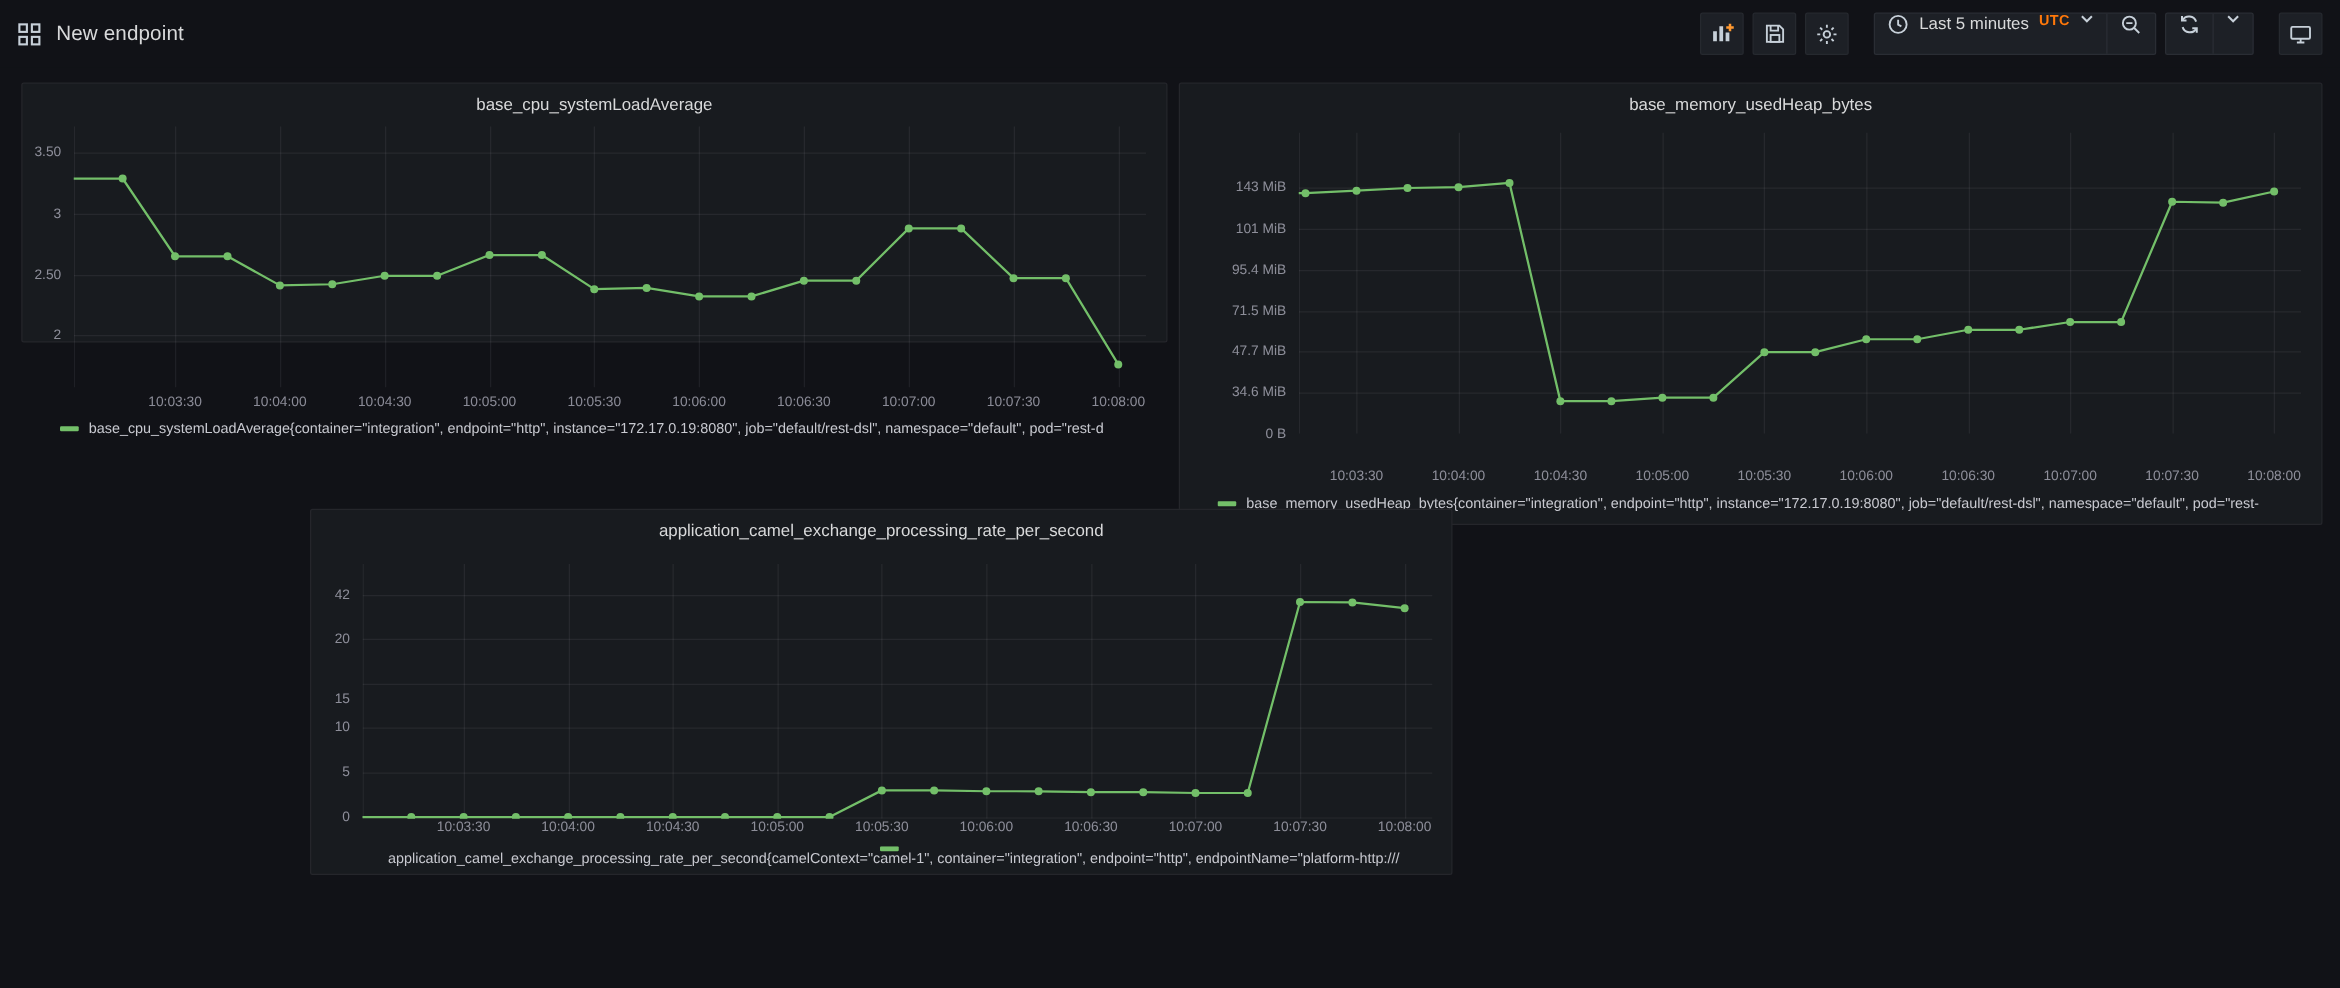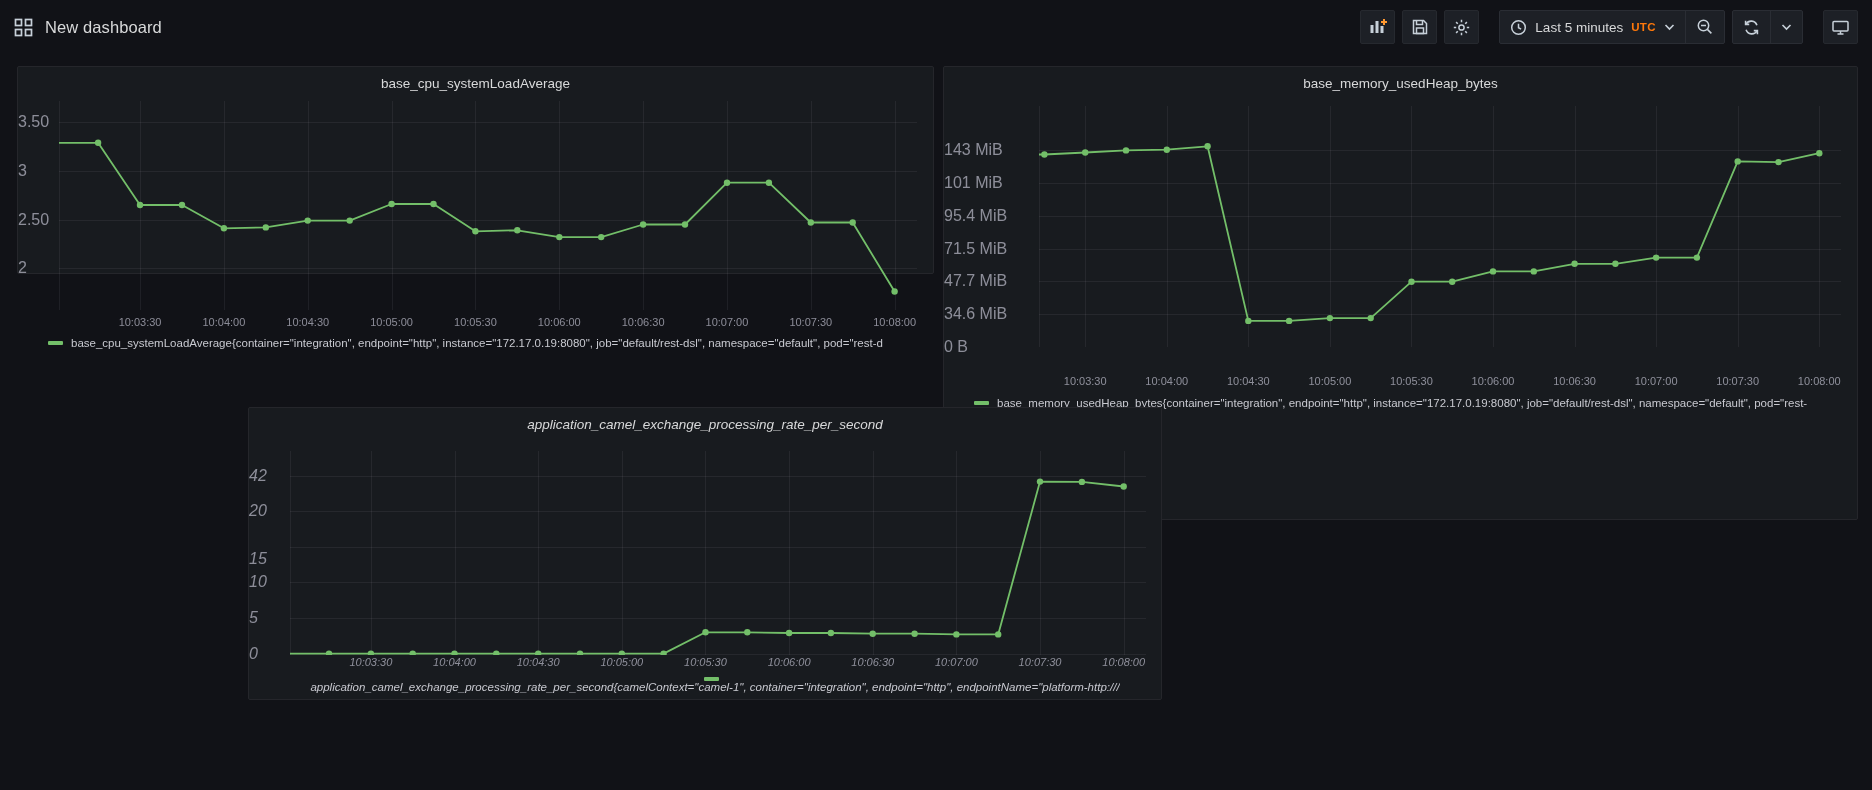--- a/index.html
+++ b/index.html
@@ -5,36 +5,36 @@
   * { margin:0; padding:0; box-sizing:border-box; }
   html,body { width:1872px; height:790px; background:#111217; font-family:"Liberation Sans", sans-serif; overflow:hidden; }
 
   
   .header { position:absolute; left:0; top:0; width:1872px; height:54px; display:flex; align-items:center; padding:0 14px; background:#111217; }
   .hdr-left { display:flex; align-items:center; gap:12px; }
   .hdr-title { color:#d8d9da; font-size:16.5px; font-weight:500; letter-spacing:.1px; }
   .hdr-right { margin-left:auto; display:flex; align-items:center; gap:7px; }
   .icon-btn { width:35px; height:34px; display:flex; align-items:center; justify-content:center; background:#1d2026; border:1px solid #26292f; border-radius:2px; cursor:pointer; }
   .tb-group { display:flex; align-items:stretch; background:#1d2026; border:1px solid #2a2d34; border-radius:2px; height:34px; }
-  .tb-seg { display:flex; align-items:center; gap:8px; padding:14px 10px; border-left:1px solid #2a2d34; cursor:pointer; }
+  .tb-seg { display:flex; gap:8px; padding:0 10px; border-left:1px solid #2a2d34; cursor:pointer; }
   .tb-seg:first-child { border-left:none; }
   .tp-label { color:#d8d9da; font-size:13.5px; }
   .tp-utc { color:#ff780a; font-size:11.5px; font-weight:700; letter-spacing:.4px; }
   svg.ic { display:block; }
   .gap12 { width:6px; }
 
   
   .panel { position:absolute; background:#181b1f; border:1px solid #25262b; border-radius:2px; }
   .p-cpu  { left:17px;  top:66px;  width:917px; height:208px; }
-  .p-mem  { left:943px; top:66px;  width:915px; height:454px; }
-  .p-rate { left:248px; top:407px; width:914px; height:293px;font-style:italic; }
+  .p-mem  { left:943px; top:66px;  width:915px; height:354px; }
+  .p-rate { left:248px; top:407px; width:914px; height:293px; }
   .panel-title { position:absolute; left:0; right:0; top:9px; text-align:center; color:#d8d9da; font-size:13.5px; font-weight:500; cursor:pointer; }
   .plot { position:absolute; }
   .plot svg { position:absolute; left:0; top:0; overflow:hidden; }
-  .ylab { position:absolute; color:rgba(204,204,220,.65); font-size:16px; line-height:12px; }
+  .ylab { position:absolute; color:rgba(204,204,220,.65); font-size:11px; text-align:right; line-height:12px; }
   .xlab { position:absolute; color:rgba(204,204,220,.65); font-size:11px; transform:translateX(-50%); white-space:nowrap; }
   .legend { position:absolute; left:30px; right:10px; display:flex; align-items:center; overflow:hidden; white-space:nowrap; cursor:pointer; }
   .swatch { flex:0 0 auto; width:15px; height:4px; border-radius:1px; background:#73bf69; margin-right:8px; }
   .legend-text { color:#c8c9d0; font-size:11.5px; overflow:hidden; white-space:nowrap; }
   .p-cpu  .legend { top:270px; }
   .p-mem  .legend { top:330px; }
   .p-rate .legend { top:269px;flex-direction:column; }
 </style>
 </head>
 <body>
@@ -42,21 +42,21 @@
 <div class="header">
   <div class="hdr-left">
     <span style="cursor:pointer;">
       <svg class="ic" width="19" height="19" viewBox="0 0 19 19" fill="none" stroke="#c7d0d9" stroke-width="1.7">
         <rect x="1.5" y="1.5" width="6" height="6"></rect>
           <rect x="11.5" y="1.5" width="6" height="6"></rect>
         <rect x="1.5" y="11.5" width="6" height="6"></rect>
           <rect x="11.5" y="11.5" width="6" height="6"></rect>
       </svg>
     </span>
-    <span class="hdr-title">New dashboard</span>
+    <span class="hdr-title">New endpoint</span>
   </div>
 
   <div class="hdr-right">
     <div class="icon-btn" title="Add panel">
       <span>
         <svg class="ic" width="20" height="20" viewBox="0 0 20 20">
           <rect x="2.5" y="8" width="3" height="8" fill="#c7d0d9"></rect>
           <rect x="7.5" y="4" width="3" height="12" fill="#c7d0d9"></rect>
           <rect x="12.5" y="9" width="3" height="7" fill="#c7d0d9"></rect>
           <path d="M16 2v6M13 5h6" stroke="#ff9830" stroke-width="2"></path>

